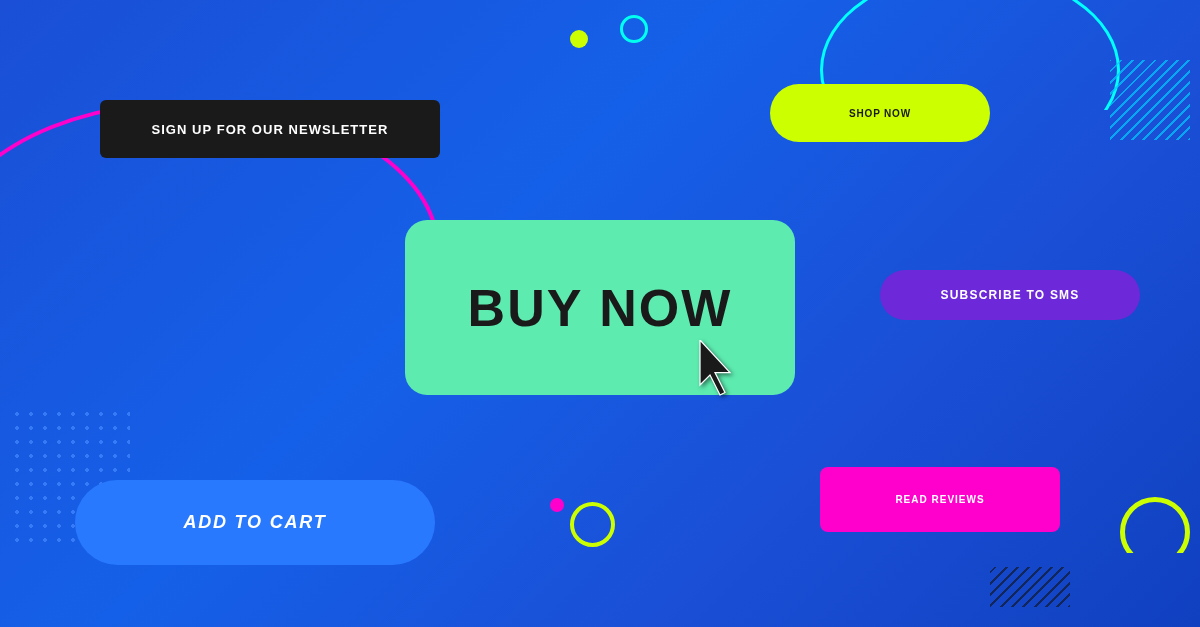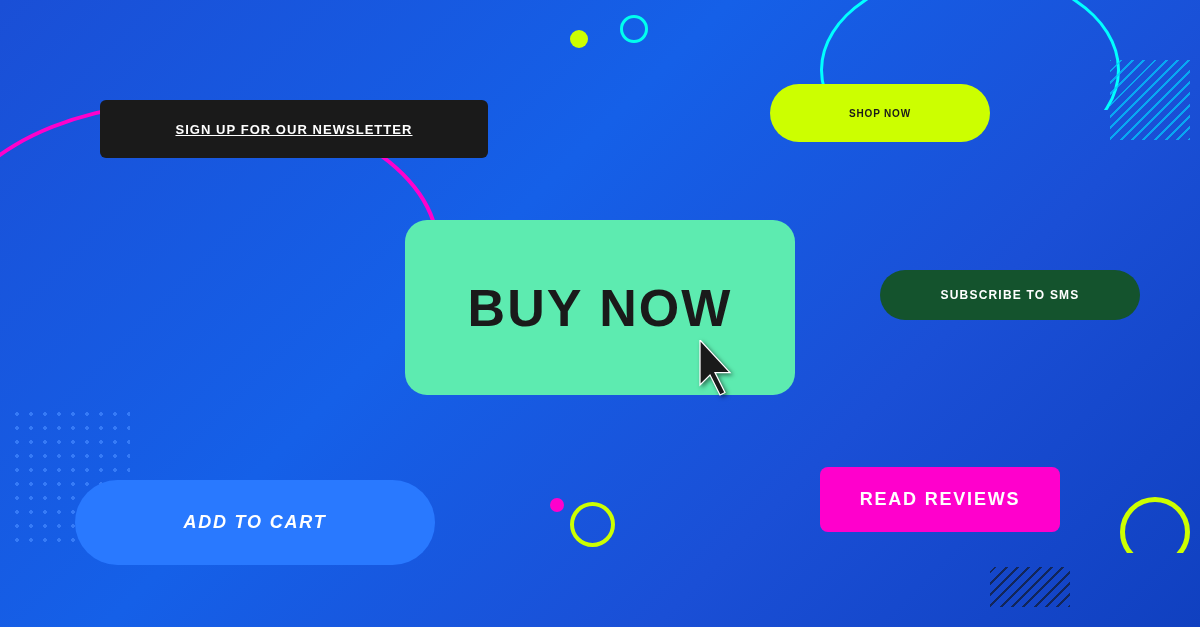--- a/index.html
+++ b/index.html
@@ -157,28 +157,27 @@
       letter-spacing: 0.05em;
       text-transform: uppercase;
       border: none;
       outline: none;
     }
 
     
     .btn-newsletter {
       top: 100px;
       left: 100px;
-      width: 388px;
+      width: 340px;
       height: 58px;
       background: #1a1a1a;
       color: #ffffff;
       font-size: 13px;
       border-radius: 6px;
       letter-spacing: 0.08em;
-      text-decoration: underline;
     }
 
     
     .btn-shop-now {
       top: 84px;
       right: 210px;
       width: 220px;
       height: 58px;
       background: #ccff00;
       color: #1a1a1a;
@@ -214,37 +213,37 @@
       letter-spacing: 0.1em;
       font-style: italic;
     }
 
     
     .btn-subscribe {
       top: 270px;
       right: 60px;
       width: 260px;
       height: 50px;
-      background: #14532d;
+      background: #6d28d9;
       color: #ffffff;
       font-size: 12px;
       border-radius: 50px;
       letter-spacing: 0.1em;
       text-align: center;
     }
 
     
     .btn-read-reviews {
       bottom: 95px;
       right: 140px;
       width: 240px;
       height: 65px;
       background: #ff00cc;
       color: #ffffff;
-      font-size: 18px;
+      font-size: 10px;
       border-radius: 8px;
       letter-spacing: 0.1em;
     }
 
     
     .cursor {
       position: absolute;
       top: 340px;
       left: 690px;
       width: 0;

